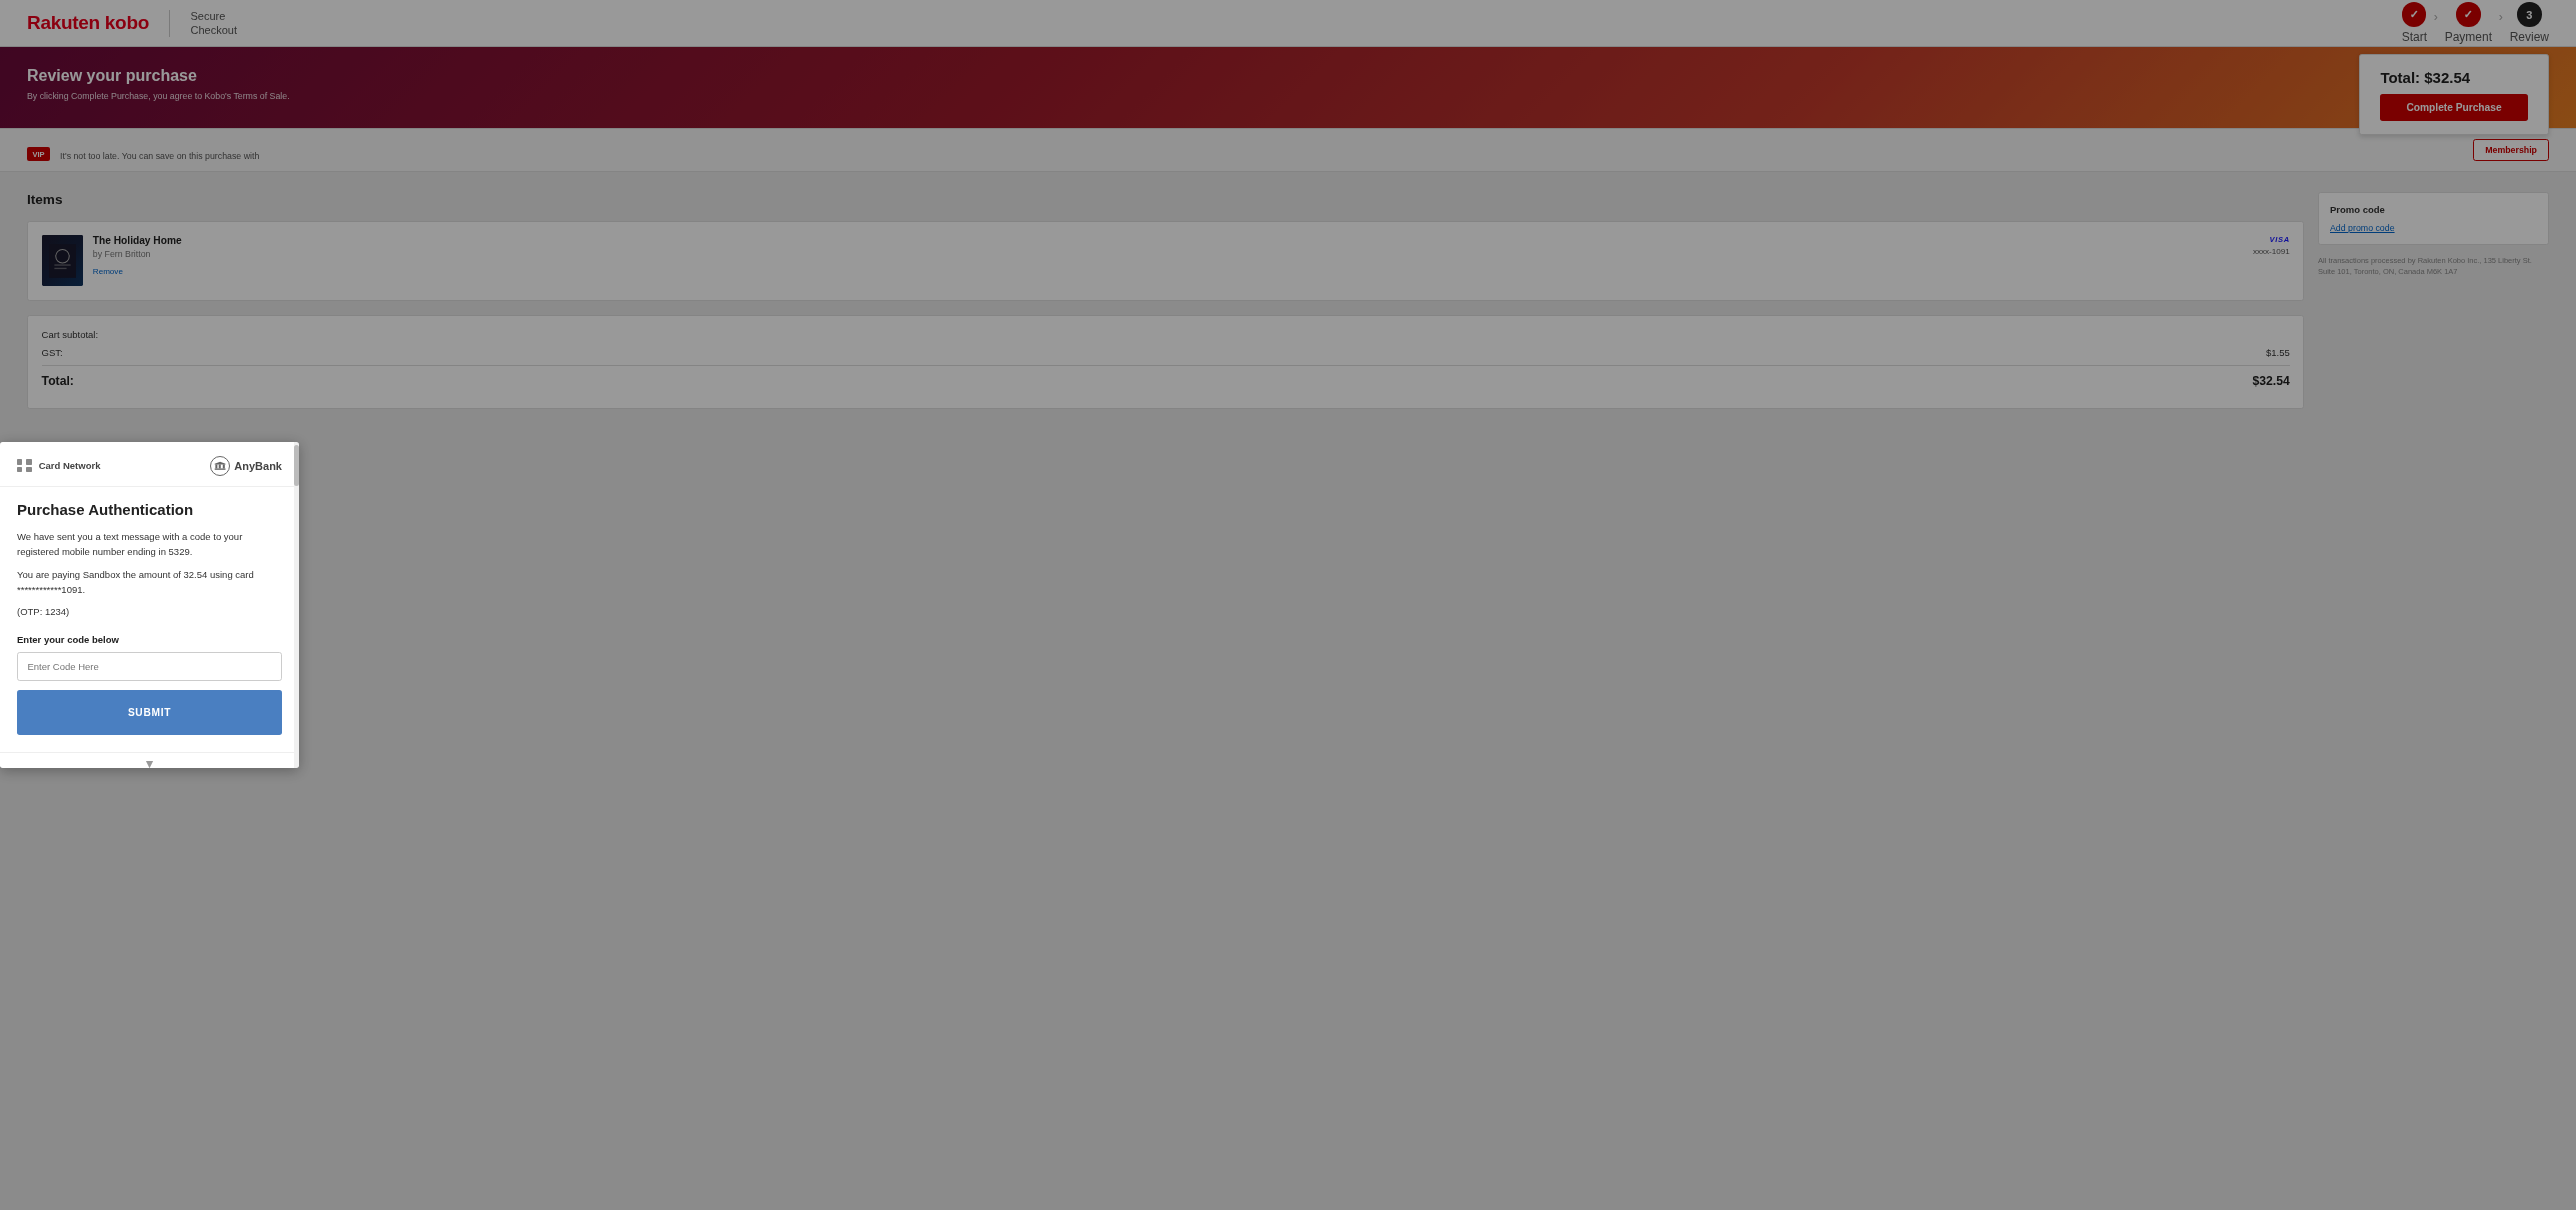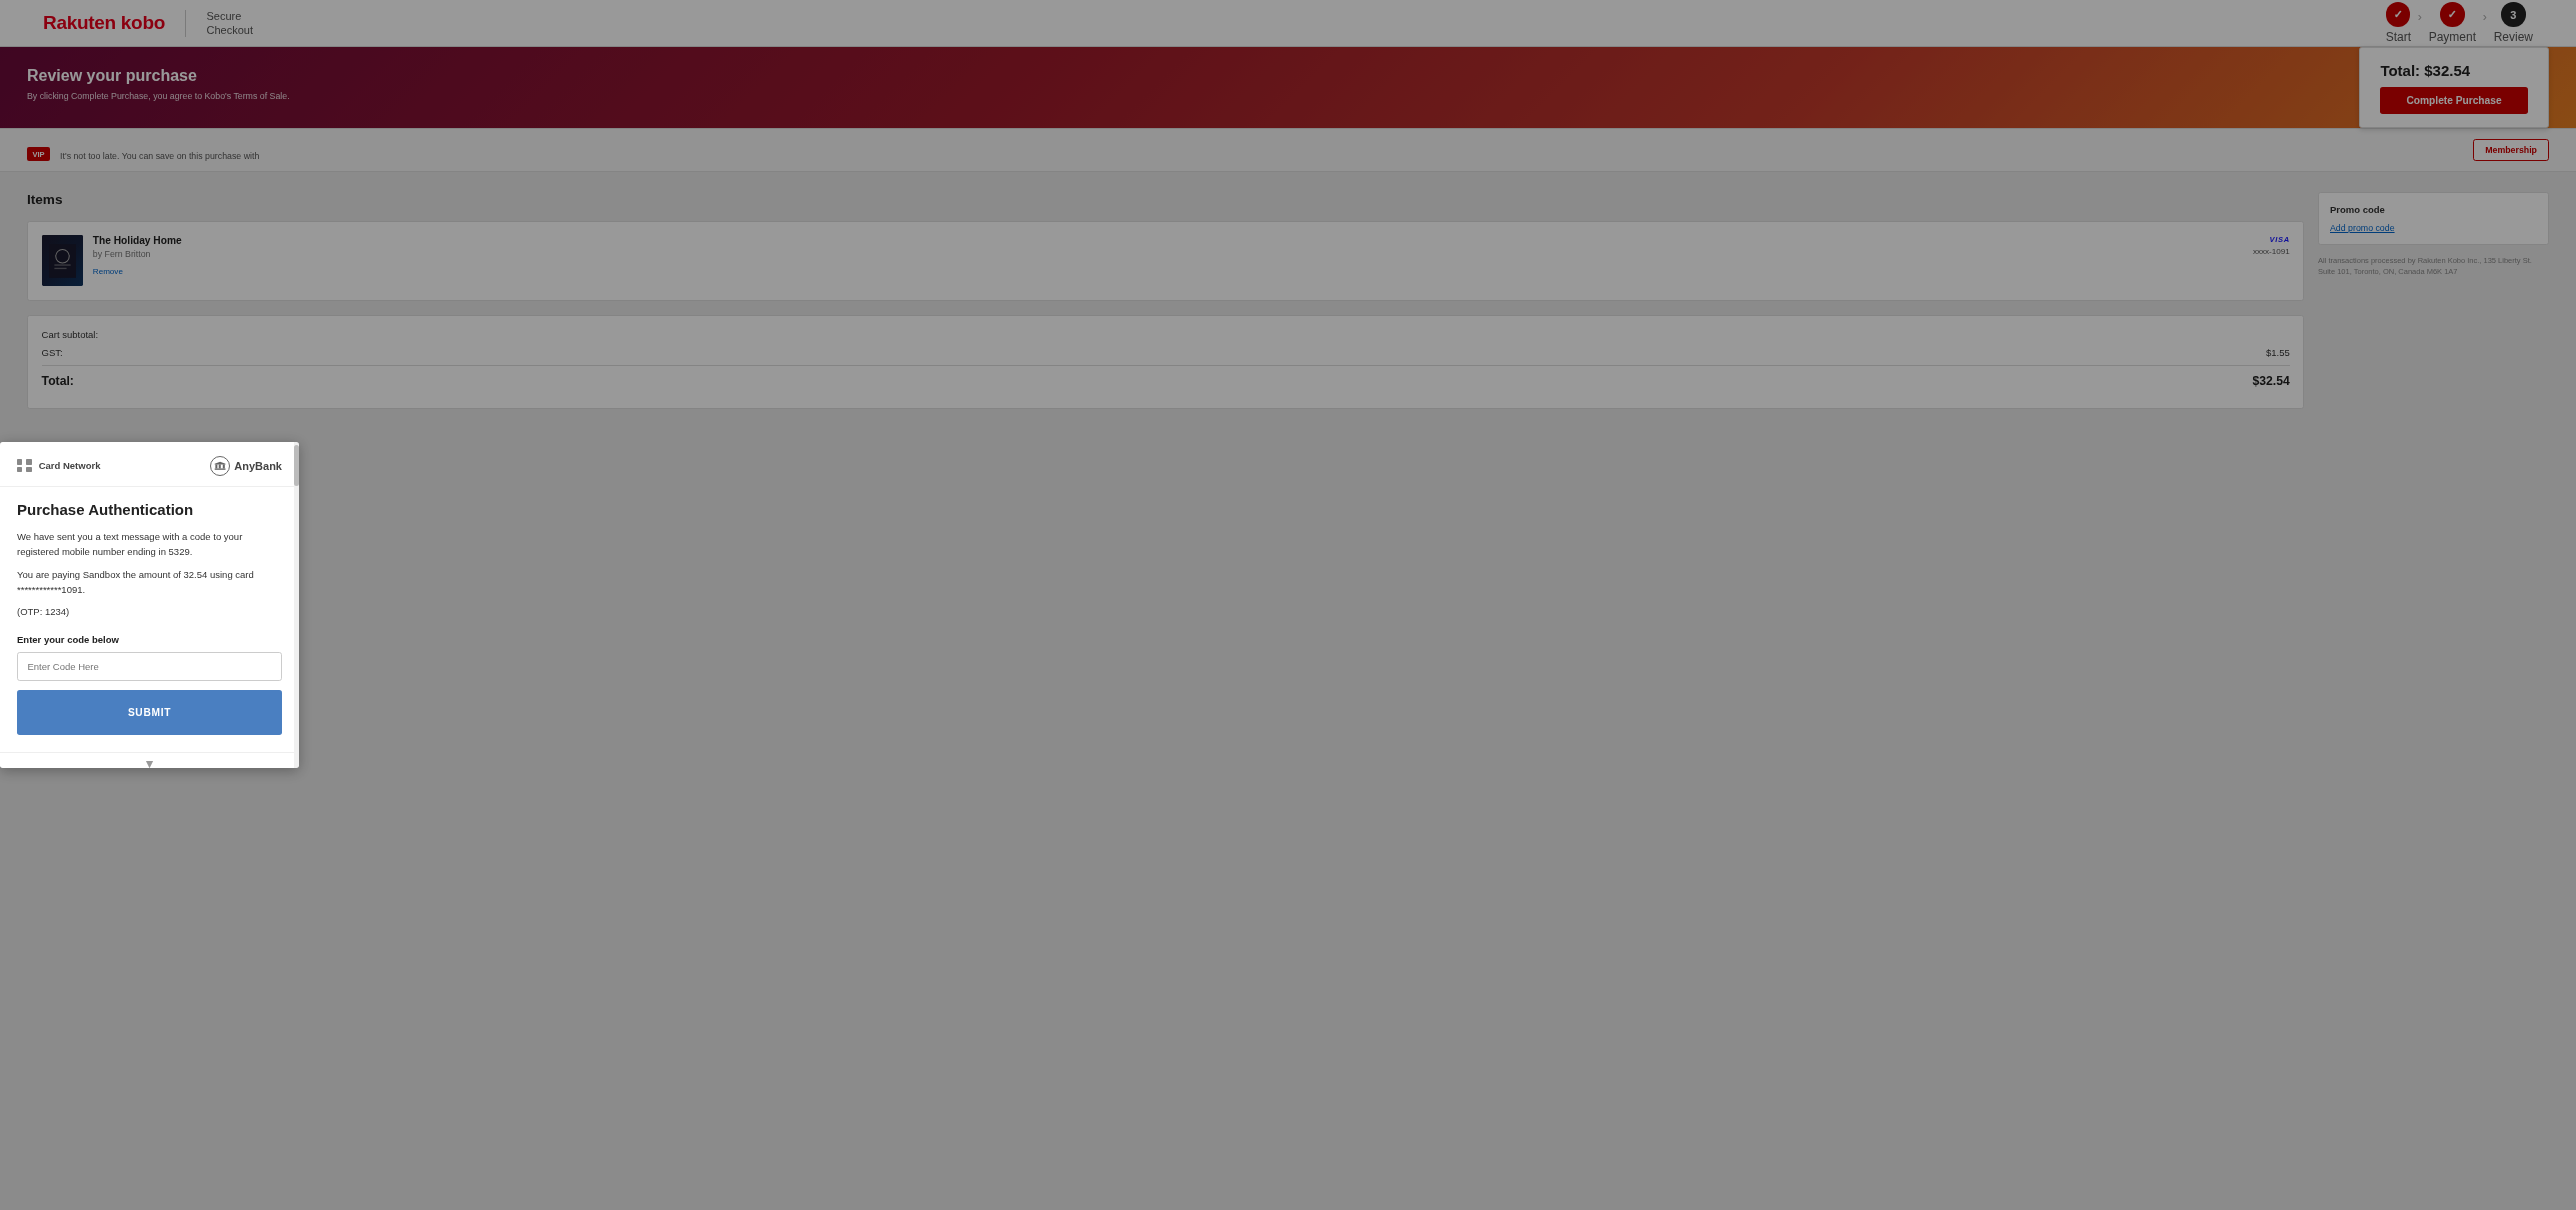--- a/index.html
+++ b/index.html
@@ -4,21 +4,21 @@
   <style>
     * { box-sizing: border-box; margin: 0; padding: 0; }
     body { font-family: Arial, Helvetica, sans-serif; background: #e8e8e8; min-height: 100vh; }
 
     
     .header {
       background: #fff;
       border-bottom: 0.7px solid #ddd;
       display: flex;
       align-items: center;
-      padding: 0 43px;
+      padding: 0 27px;
       height: 47px;
     }
     .header-logo {
       flex: 0 0 auto;
     }
     .logo-text {
       font-size: 19px;
       font-weight: bold;
       color: #e8001c;
       letter-spacing: -0.3px;
@@ -88,21 +88,21 @@
       margin-bottom: 5.4px;
     }
     .hero-subtitle {
       color: rgba(255,255,255,0.85);
       font-size: 8.8px;
     }
 
     
     .total-card {
       position: absolute;
-      top: 0;
+      top: 7px;
       right: 27px;
       background: #fff;
       border: 0.7px solid #ddd;
       border-radius: 2.7px;
       padding: 13.6px 20.4px;
       min-width: 190px;
       box-shadow: 0 1.4px 5.4px rgba(0,0,0,0.15);
     }
     .total-amount {
       font-size: 15px;

